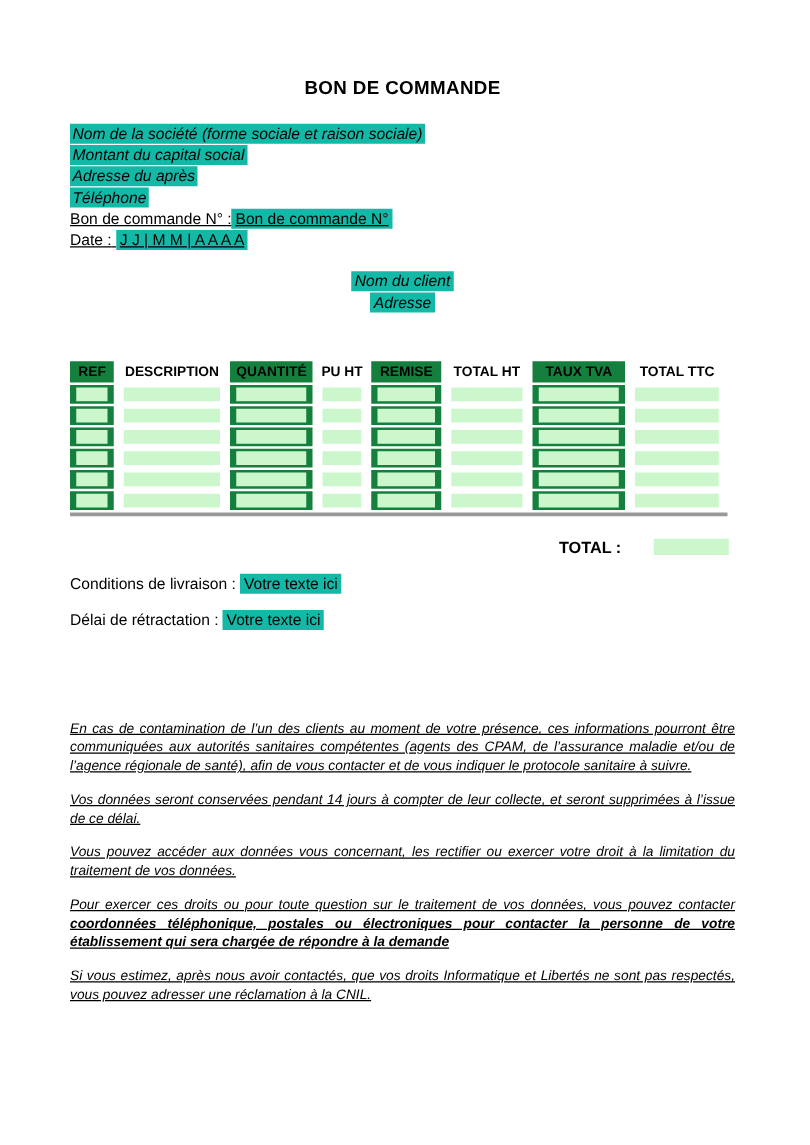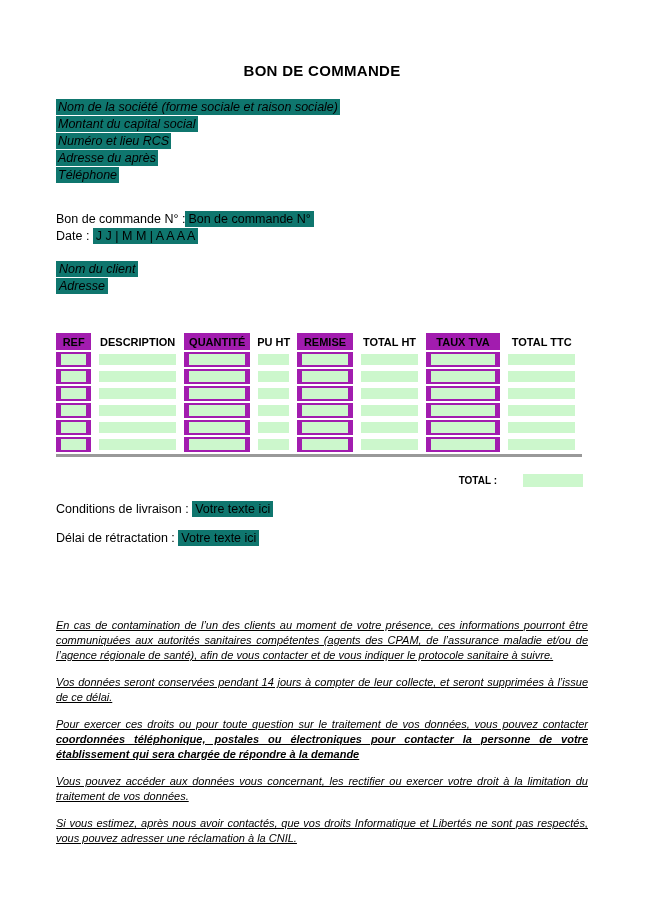--- a/index.html
+++ b/index.html
@@ -15,42 +15,42 @@
     position: relative;
   }
   .doc-title {
     margin-top: 62px;
     text-align: center;
     font-size: 15px;
     font-weight: bold;
     letter-spacing: 0.3px;
   }
   .hl {
-    background: #0f766e;
+    background: #14b8a6;
     padding: 1px 3px;
   }
   .company-block {
     margin-top: 20px;
     font-style: italic;
     font-size: 12.5px;
     line-height: 17px;
   }
   .company-block .line { display: block; margin-bottom: 0; }
   .company-block .hl { padding: 1px 2px; }
   .order-block {
-    margin-top: 27px;
     font-size: 12.5px;
     line-height: 17px;
+    text-decoration: underline;
   }
   .client-block {
     margin-top: 16px;
     font-size: 12.5px;
     font-style: italic;
     line-height: 17px;
-    text-align: left;
+    text-align: center;
   }
   .client-block .line { display: block; }
   table.items {
     margin-top: 36px;
     border-collapse: separate;
     border-spacing: 3px 2px;
     margin-left: -3px;
     width: 530px;
     table-layout: fixed;
   }
@@ -60,39 +60,39 @@
     text-align: center;
     height: 17px;
     padding: 0 2px;
     white-space: nowrap;
     overflow: hidden;
   }
   table.items td {
     height: 15px;
     padding: 0 5px;
   }
-  .shade { background: #a21caf; }
+  .shade { background: #15803d; }
   .cell-bar {
     height: 11px;
     width: 100%;
     background: #ccf7cc;
   }
   .table-rule {
     height: 3px;
     background: #999999;
     width: 526px;
   }
   .total-row {
     margin-top: 17px;
     display: flex;
     justify-content: flex-end;
     align-items: center;
   }
   .total-label {
-    font-size: 10px;
+    font-size: 13px;
     font-weight: bold;
     margin-right: 26px;
   }
   .total-bar {
     width: 60px;
     height: 13px;
     background: #ccf7cc;
     margin-right: 5px;
   }
   .conditions {
@@ -113,21 +113,20 @@
 </head>
 <body>
 
 <div class="page">
 
   <div class="doc-title">BON DE COMMANDE</div>
 
   <div class="company-block">
     <span class="line"><span class="hl">Nom de la société (forme sociale et raison sociale)</span></span>
     <span class="line"><span class="hl">Montant du capital social</span></span>
-    <span class="line"><span class="hl">Numéro et lieu RCS</span></span>
     <span class="line"><span class="hl">Adresse du après</span></span>
     <span class="line"><span class="hl">Téléphone</span></span>
   </div>
 
   <div class="order-block">
     <div>
       <span>Bon de commande N° :</span><span class="hl">Bon de commande N°</span>
     </div>
     <div>
       <span>Date :</span> <span class="hl">J J  | M M | A A A A</span>
@@ -333,18 +332,18 @@
       <span>Conditions de livraison :</span> <span class="hl">Votre texte ici</span>
     </div>
     <div class="cond-line">
       <span>Délai de rétractation :</span> <span class="hl">Votre texte ici</span>
     </div>
   </div>
 
   <div class="legal">
     <p>En cas de contamination de l’un des clients au moment de votre présence, ces informations pourront être communiquées aux autorités sanitaires compétentes (agents des CPAM, de l’assurance maladie et/ou de l’agence régionale de santé), afin de vous contacter et de vous indiquer le protocole sanitaire à suivre.</p>
     <p>Vos données seront conservées pendant 14 jours à compter de leur collecte, et seront supprimées à l’issue de ce délai.</p>
+    <p>Vous pouvez accéder aux données vous concernant, les rectifier ou exercer votre droit à la limitation du traitement de vos données.</p>
     <p><span>Pour exercer ces droits ou pour toute question sur le traitement de vos données, vous pouvez contacter </span><b>coordonnées téléphonique, postales ou électroniques pour contacter la personne de votre établissement qui sera chargée de répondre à la demande</b></p>
-    <p>Vous pouvez accéder aux données vous concernant, les rectifier ou exercer votre droit à la limitation du traitement de vos données.</p>
     <p>Si vous estimez, après nous avoir contactés, que vos droits Informatique et Libertés ne sont pas respectés, vous pouvez adresser une réclamation à la CNIL.</p>
   </div>
 
 </div>
 
 </body></html>

